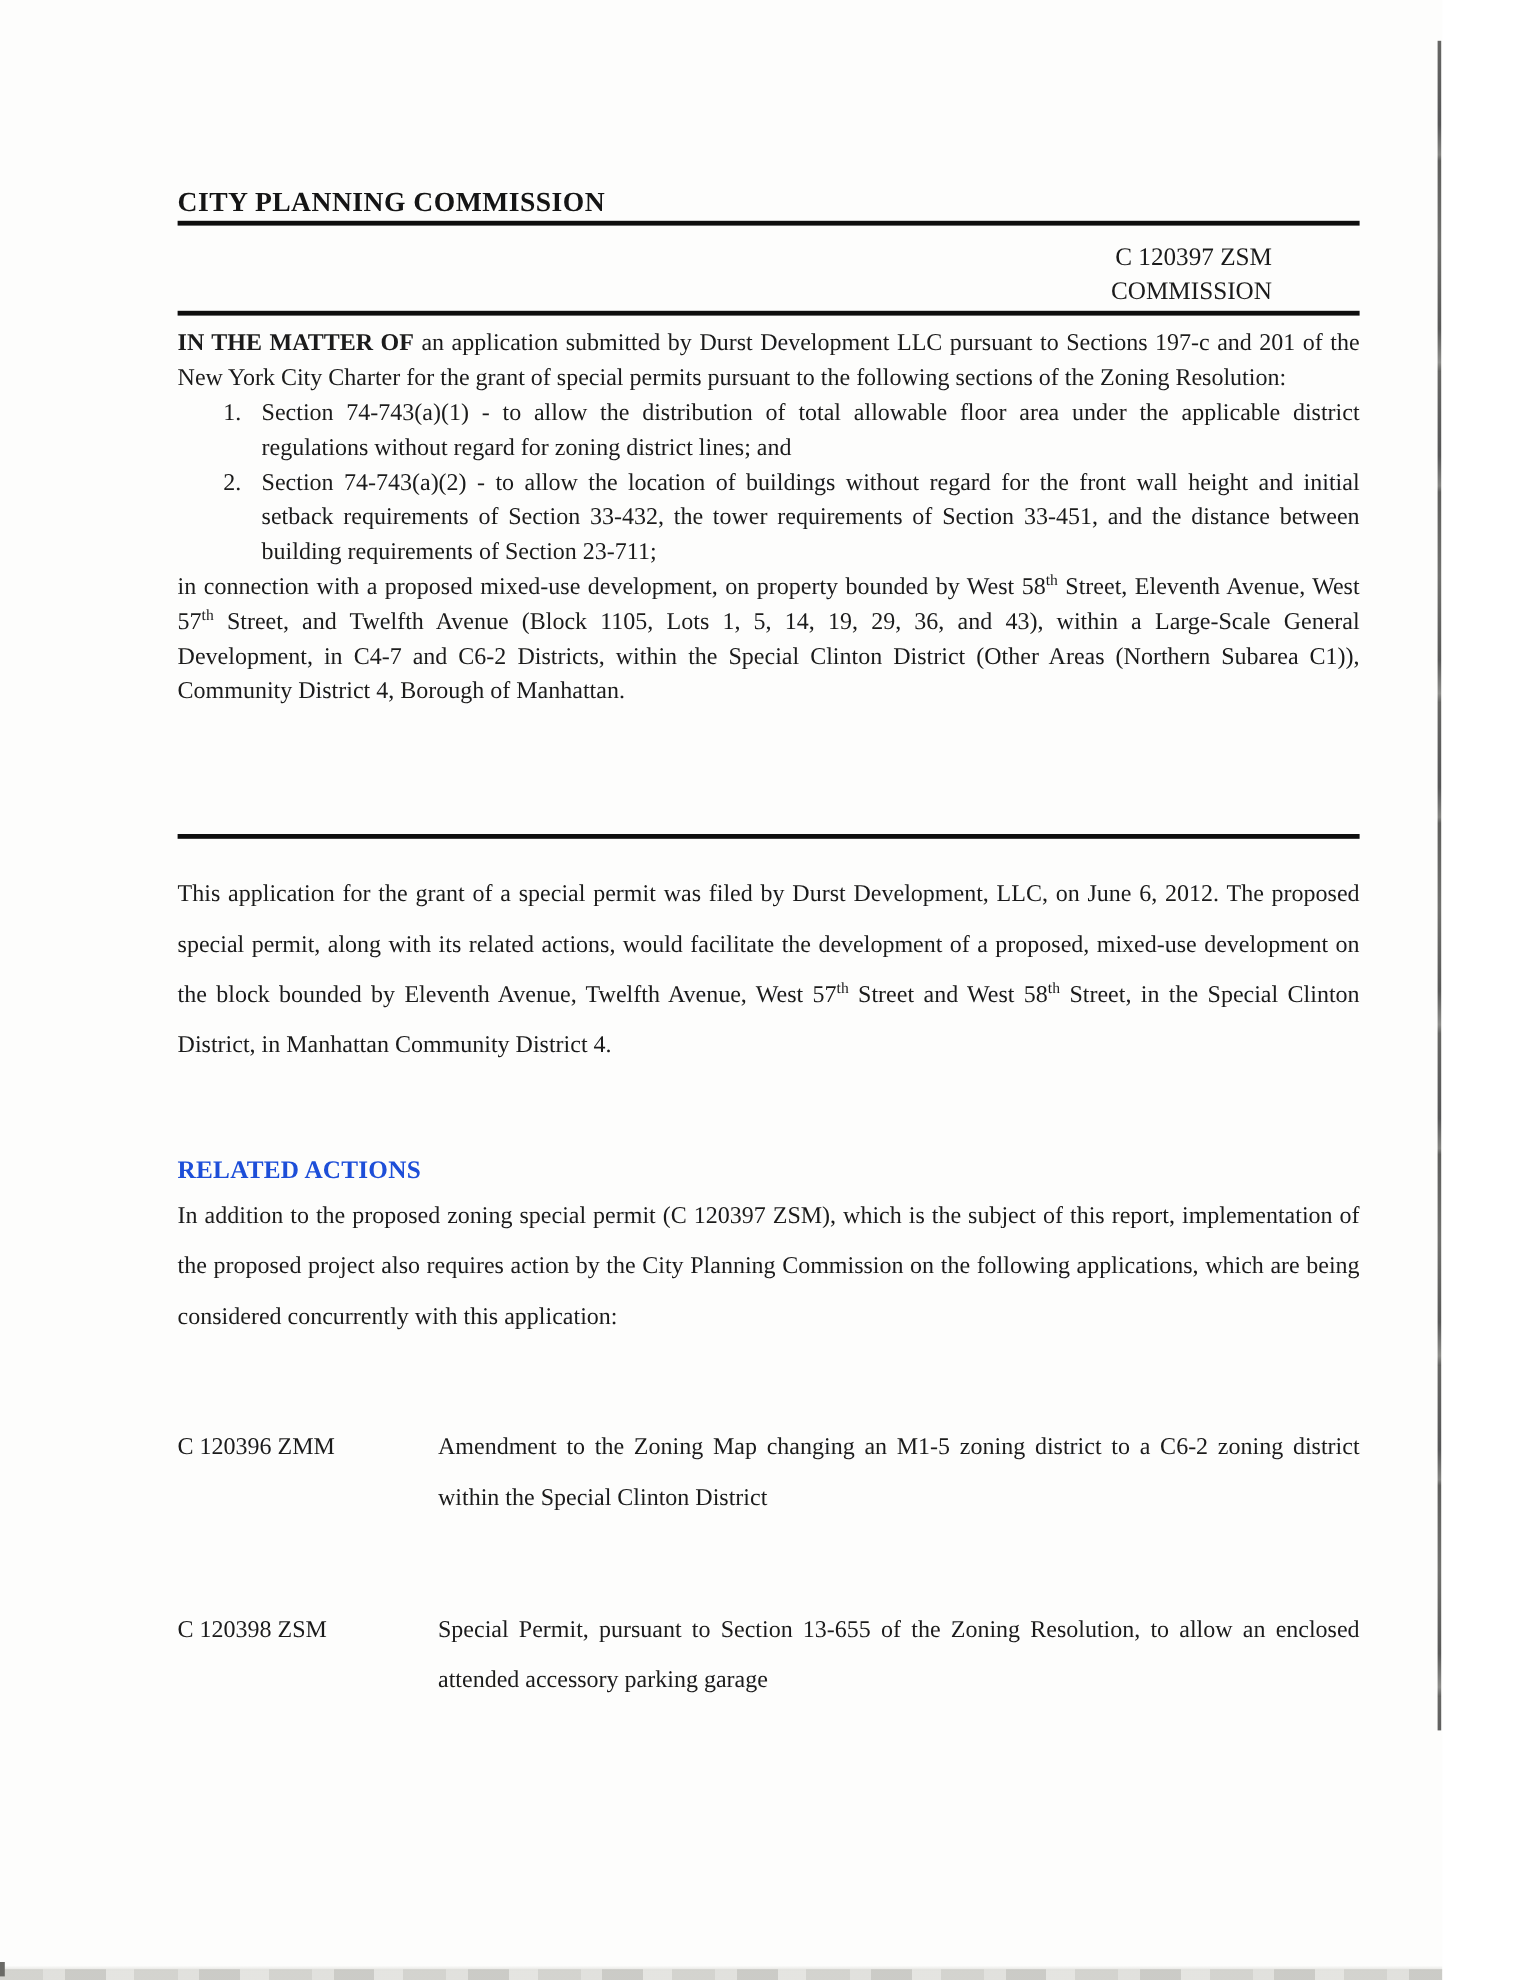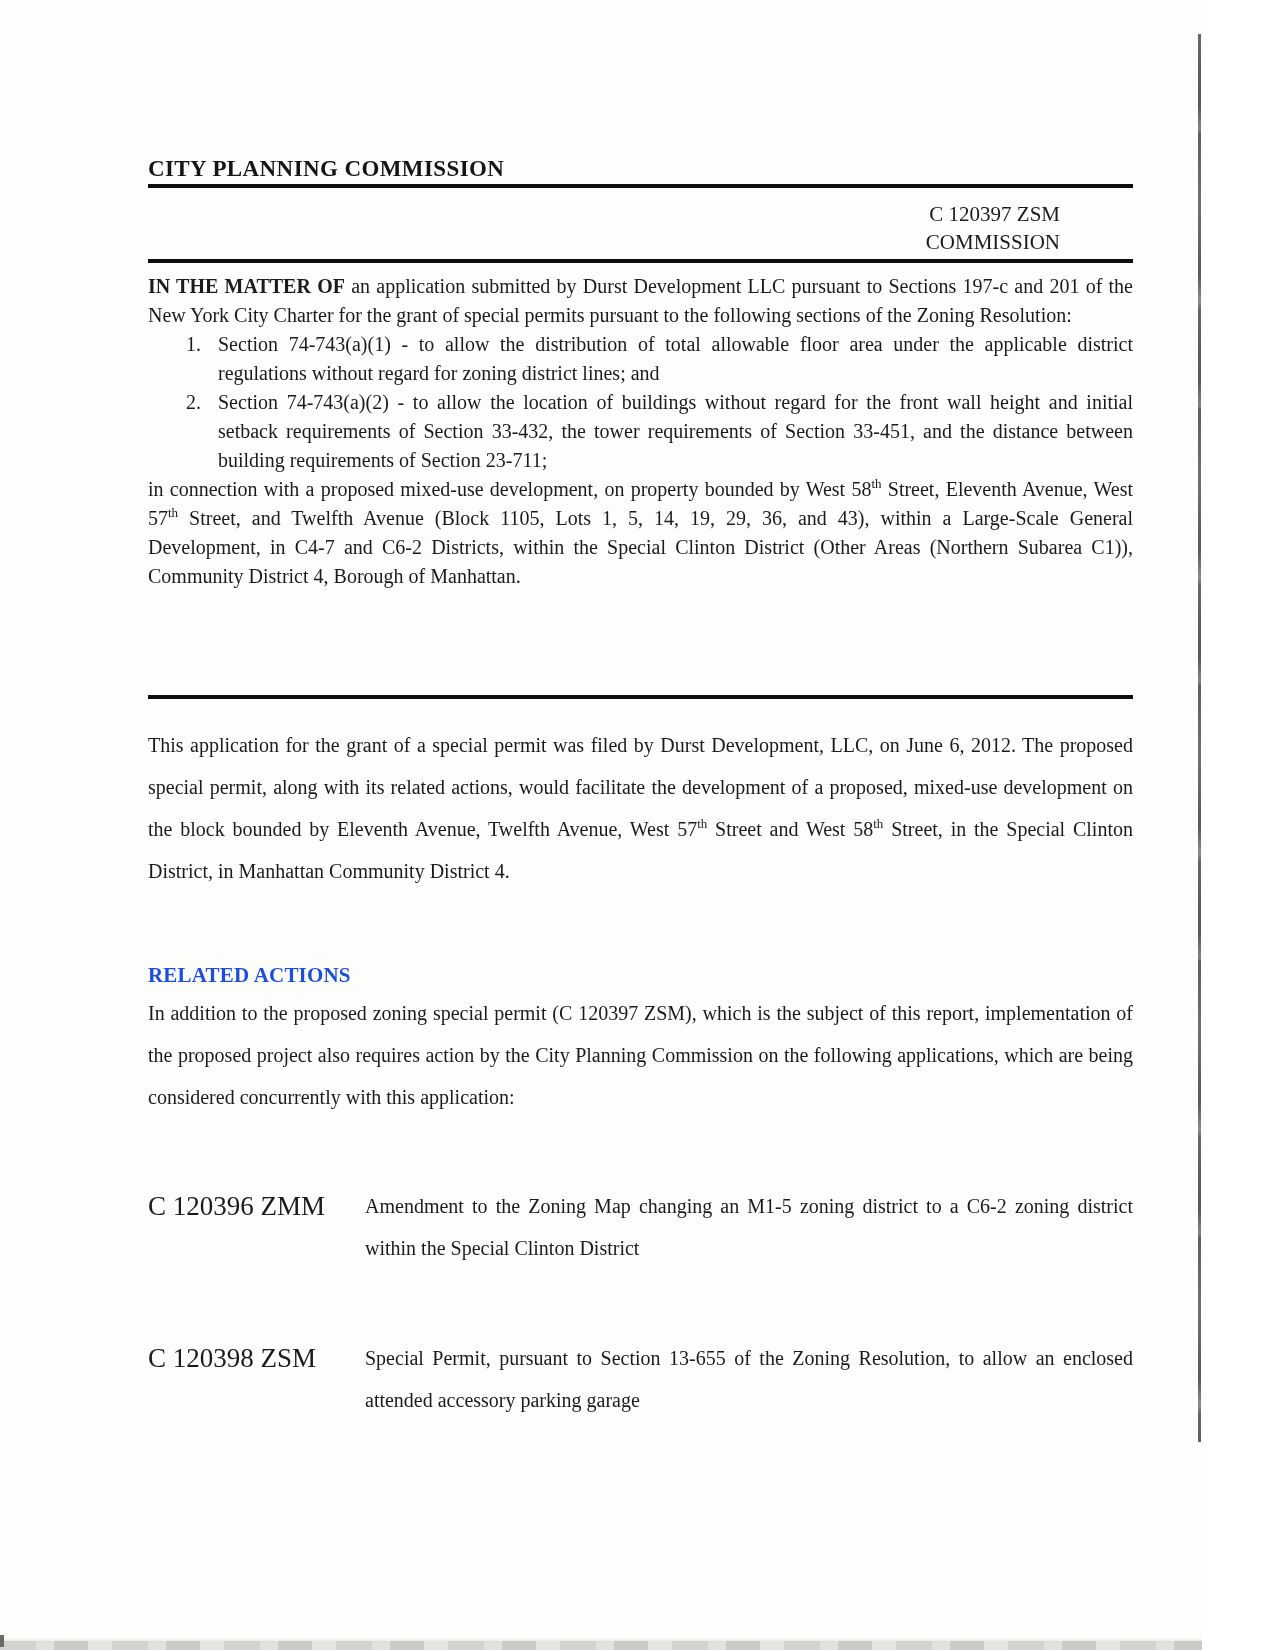--- a/index.html
+++ b/index.html
@@ -53,21 +53,21 @@
   
   .related-heading {
     position: absolute; top: 963px; left: 148px; margin: 0;
     font-size: 21px; font-weight: bold; letter-spacing: 0.2px; color: #1d4ed8;
   }
   .related-intro {
     position: absolute; top: 992px; left: 148px; width: 985px; margin: 0;
     font-size: 20px; line-height: 42px; text-align: justify; text-justify: inter-word;
   }
   .action-item { position: absolute; left: 148px; width: 985px; }
-  .action-item .case { position: absolute; left: 0; top: 0; font-size: 27px; line-height: 42px; white-space: nowrap; }
+  .action-item .case { position: absolute; left: 0; top: 0; font-size: 20px; line-height: 42px; white-space: nowrap; }
   .action-item .desc {
     margin: 0 0 0 217px; width: 768px;
     font-size: 20px; line-height: 42px; text-align: justify; text-justify: inter-word;
   }
   .action-1 { top: 1185px; }
   .action-2 { top: 1337px; }
 
   
   .edge-line {
     position: absolute; right: 1px; top: 34px; width: 3px; height: 1408px;

